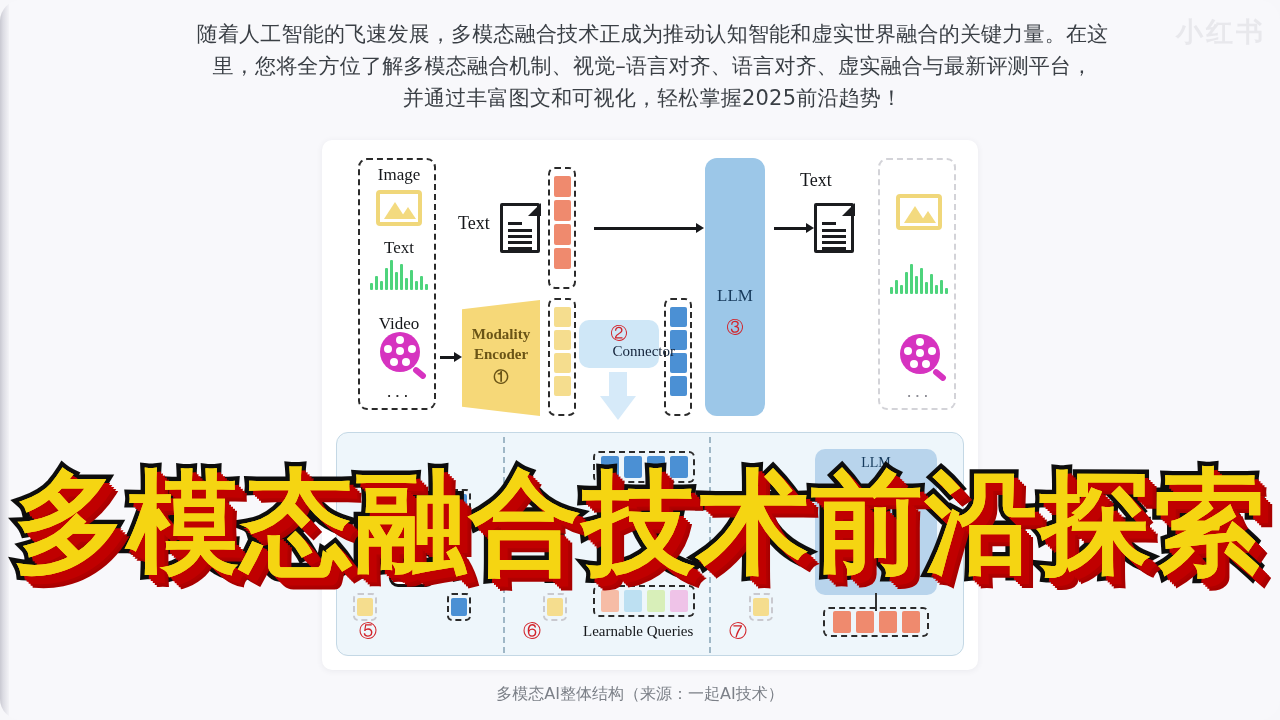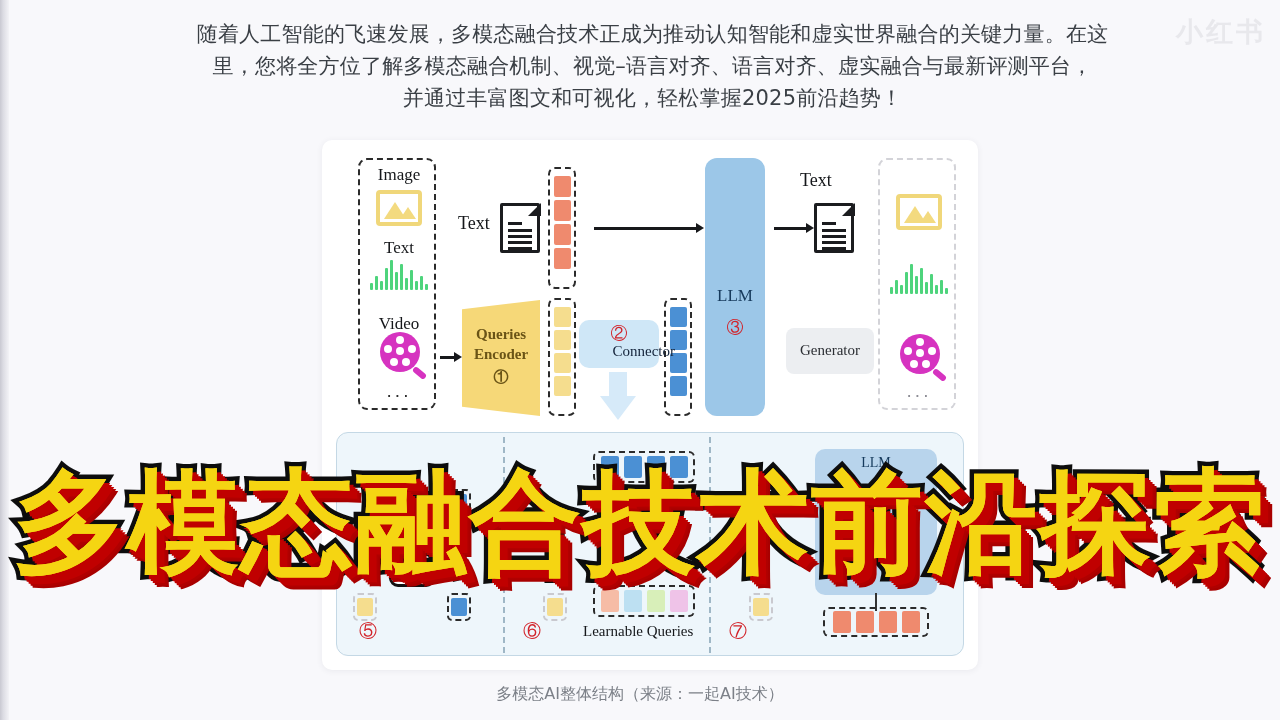--- a/index.html
+++ b/index.html
@@ -2,21 +2,21 @@
 <html lang="zh"><head>
 <meta charset="utf-8">
 <title>多模态融合技术前沿探索</title>
 <style>
   html,body{margin:0;padding:0;}
   body{
     width:1280px;height:720px;overflow:hidden;position:relative;
     background:#f7f7fa;
     font-family:"Liberation Sans","DejaVu Sans",sans-serif;
   }
-  #stage{position:absolute;inset:0;width:1280px;height:720px;overflow:hidden;background:#f8f8fb;}
+  #stage{position:absolute;inset:0;width:1280px;height:720px;overflow:hidden;background:#f8f8fb;border-radius:21px;}
 
   
   .left-gutter{position:absolute;left:0;top:0;width:9px;height:720px;background:linear-gradient(90deg,#c9c9d2 0%,#dcdce3 35%,#f3f3f7 100%);}
 
   
   .intro{
     position:absolute;left:150px;top:18px;width:1005px;
     text-align:center;color:#3a3f45;
     font-size:21px;line-height:32px;letter-spacing:.2px;
     font-family:"DejaVu Sans","Liberation Sans",sans-serif;
@@ -353,21 +353,21 @@
           <span></span>
       </div>
       <div class="tokcol tok-blue">
         <span></span>
           <span></span>
           <span></span>
           <span></span>
       </div>
 
       <div class="encoder">
-        <div class="t enc1">Queries</div>
+        <div class="t enc1">Modality</div>
         <div class="t enc2">Encoder</div>
         <div class="t circnum" style="top:68px">①</div>
       </div>
 
       <div class="connector">
         <div class="n circnum">②</div>
         <div class="t">Connector</div>
       </div>
       <div class="bigdown">
         <div class="shaft"></div>
@@ -387,23 +387,20 @@
       <div class="textout">Text</div>
       <div class="doc-icon doc2">
         <div class="fold"></div>
         <div class="ln" style="top:16px;width:14px"></div>
         <div class="ln" style="top:23px"></div>
         <div class="ln" style="top:29px"></div>
         <div class="ln" style="top:35px"></div>
         <div class="ln" style="top:41px"></div>
       </div>
 
-      <div class="generator">
-        <div class="t">Generator</div>
-      </div>
 
       <div class="dashbox out-col">
         <div class="icon-image" style="top:34px">
           <div class="mount"></div>
             <div class="mount2"></div>
         </div>
         <div class="icon-audio" style="top:104px">
           <i style="left:0px;height:7px"></i>
             <i style="left:5px;height:14px"></i>
           <i style="left:10px;height:9px"></i>

